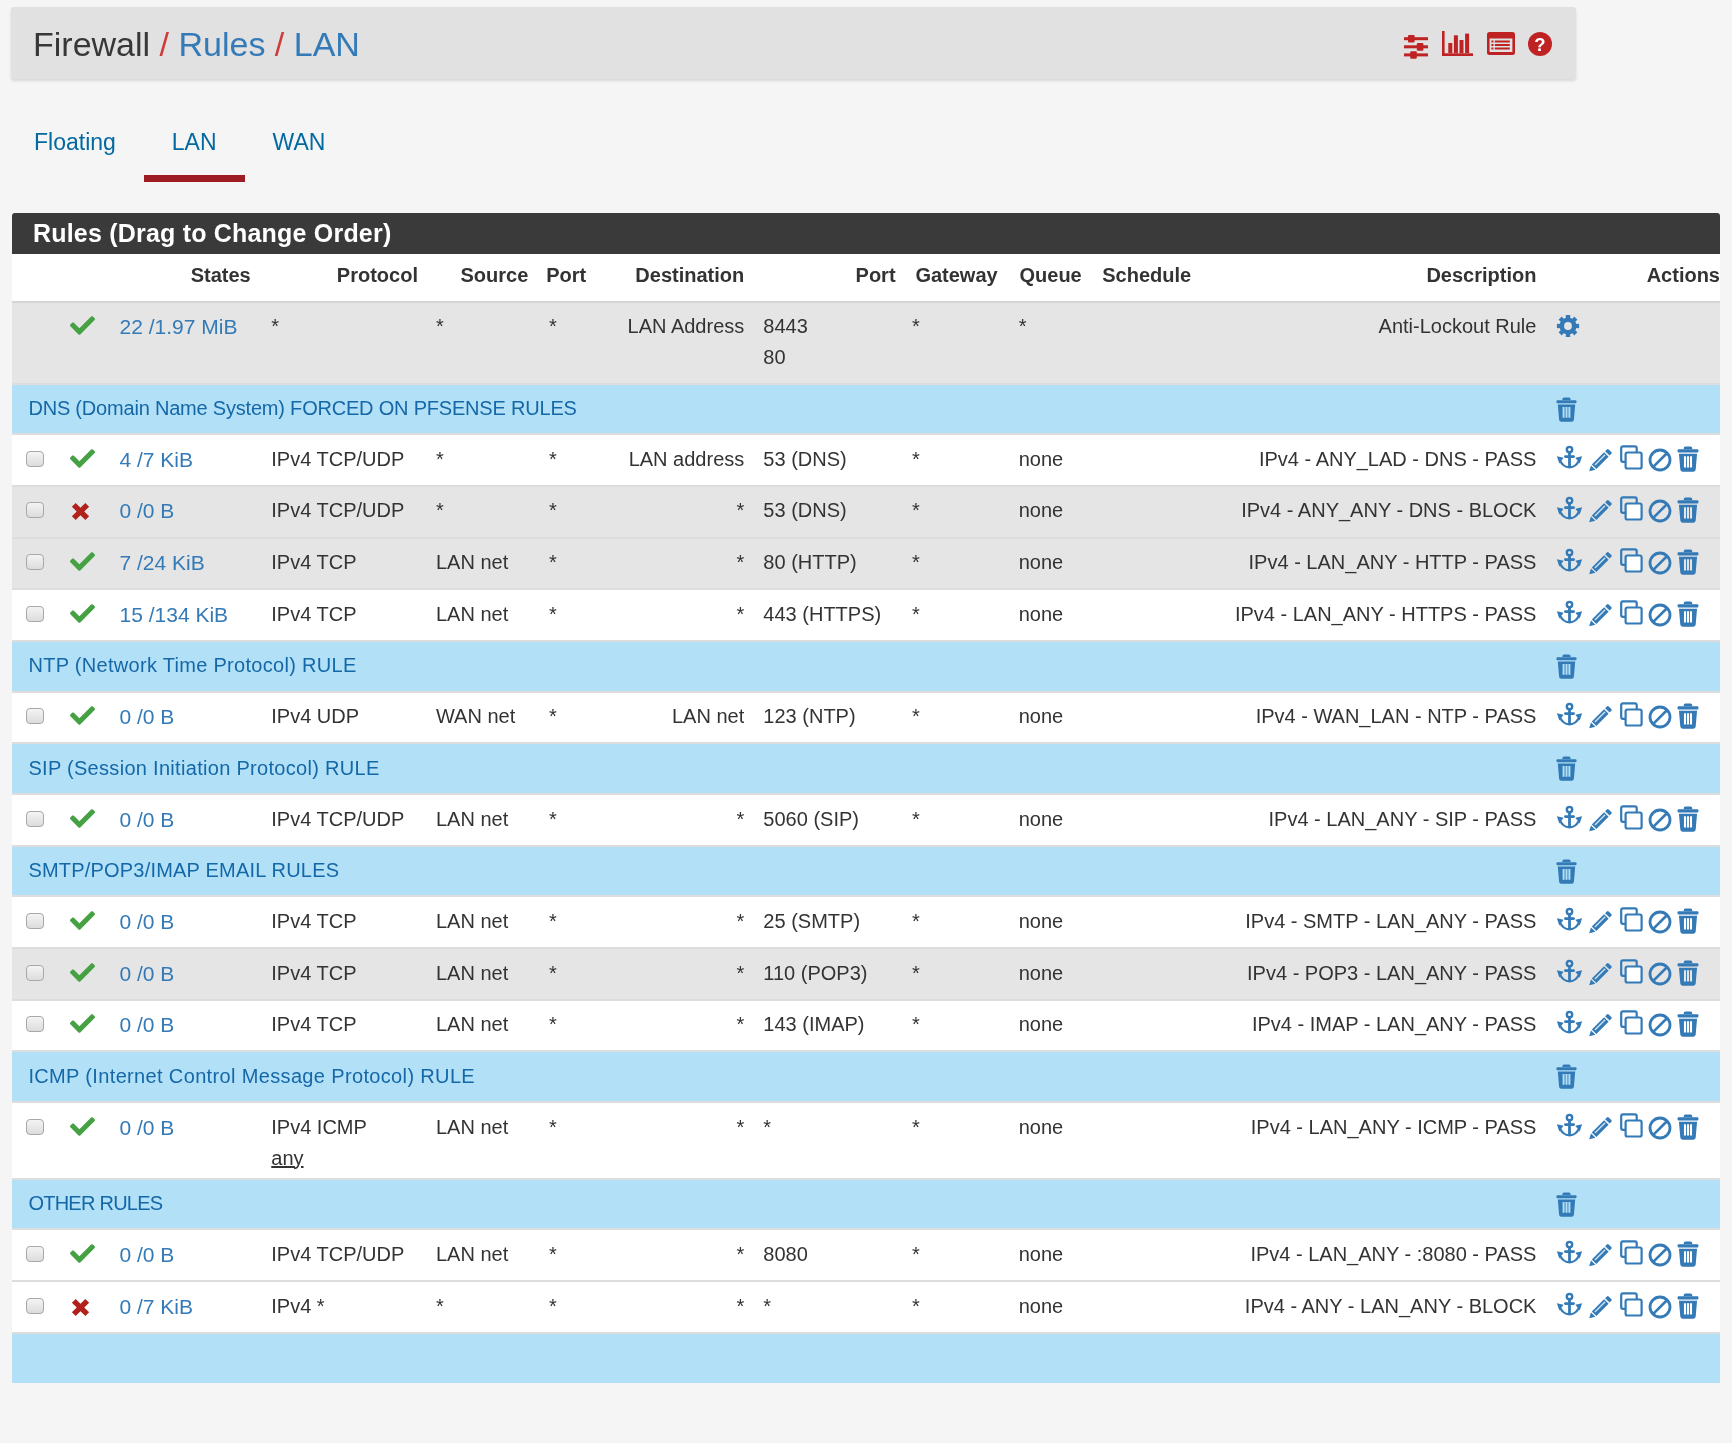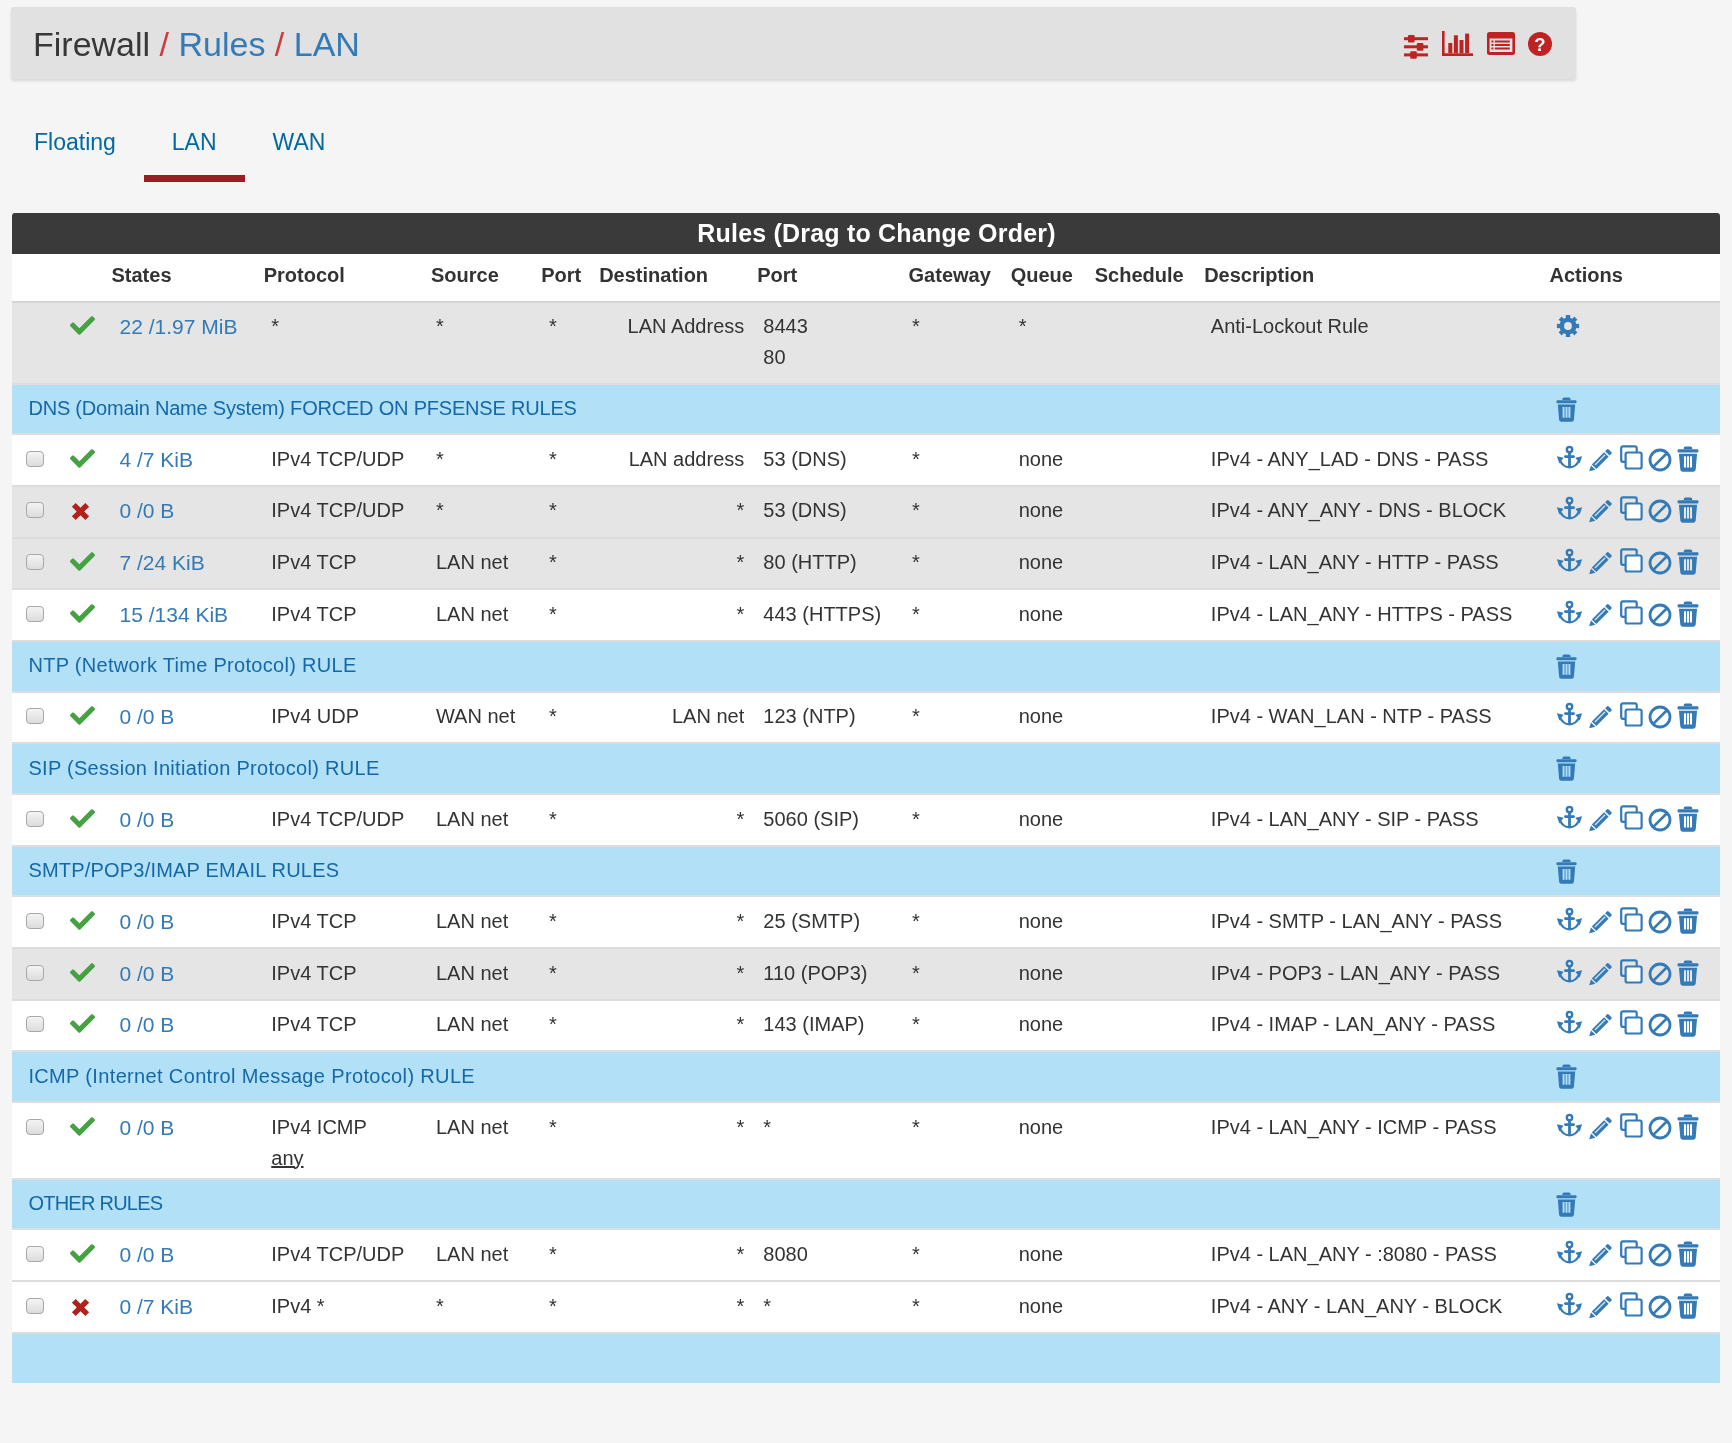--- a/index.html
+++ b/index.html
@@ -12,40 +12,40 @@
 #topicons svg { vertical-align:top; }
 #i-sl { margin-top:4px; }
 #i-ch { margin-left:14px; }
 #i-li { margin-left:14px; margin-top:1px; }
 #i-q { margin-left:13px; margin-top:1px; }
 .red { fill:#bf2222; }
 #tabs { position:absolute; left:6px; top:120px; }
 #tabs .tab { display:inline-block; vertical-align:top; height:62px; padding:0 28px; font-size:23px; line-height:44px; color:#0369a1; }
 #tabs .tab.active { border-bottom:7px solid #9e1c24; }
 #panel { position:absolute; left:12px; top:213px; width:1708px; }
-#phead { height:41px; background:#3a3a3a; border-radius:3px 3px 0 0; color:#ffffff; font-size:25px; font-weight:bold; line-height:41px; padding-left:21px; letter-spacing:0.2px;text-align:center; }
+#phead { height:41px; background:#3a3a3a; border-radius:3px 3px 0 0; color:#ffffff; font-size:25px; font-weight:bold; line-height:41px; padding-left:21px; letter-spacing:0.2px; }
 table { width:1708px; table-layout:fixed; border-collapse:collapse; background:#fff; font-size:20px; color:#333; }
-th { text-align:left; font-size:20px; color:#333; padding:6px 0 0 13px; height:47.5px; border-bottom:2.5px solid #d5d5d5; vertical-align:top; line-height:31px; font-weight:bold; }
+th { text-align:right; font-size:20px; color:#333; padding:6px 0 0 13px; height:47.5px; border-bottom:2.5px solid #d5d5d5; vertical-align:top; line-height:31px; font-weight:bold; }
 td { border-top:2px solid #dddddd; vertical-align:top; padding-top:8.5px; line-height:31px; height:51.7px; overflow:hidden; white-space:nowrap; }
 tr.first td { border-top:none; }
 tr.h2 td { height:82px; }
 tr.icmp td { height:76.5px; }
 tr.gray td { background:#e5e5e5; }
 tr.sep td { letter-spacing:-0.2px; background:#b2e0f7; height:50.7px; color:#1568a8; padding-left:16.4px; position:relative; }
 td.c1 { padding-left:14.1px; }
 td.c2 { padding-left:14.3px; }
 td.c3 { padding-left:21px; font-size:21px; }  td.c3 a { color:#337ab7; text-decoration:none; }
 td.c4 { padding-left:20.6px; }
 td.c5 { padding-left:18px; }
 td.c6 { padding-left:20.7px; }
 td.c7 { padding-left:20.3px;text-align:right; }
 td.c8 { padding-left:19.1px; }
 td.c9 { padding-left:16.4px; }
 td.c10 { padding-left:21.1px; }
-td.c12 { padding-left:19.7px; }
+td.c12 { padding-left:19.7px;text-align:right; }
 td.c13 { padding-left:19.9px; }
 .cb { display:inline-block; width:18px; height:16px; margin-top:7px; border:1.5px solid #a8a8a8; border-radius:4px; background:linear-gradient(#f4f4f4,#dcdcdc); }
 .blue { fill:#337ab7; }
 .green { fill:#45a143; }
 .dred { fill:#b0221b; }
 svg.st { vertical-align:-5px; }
 .act svg { margin-right:5px; vertical-align:-6px; }
 .septrash { position:absolute; left:1544px; top:12px; }
 u.any { text-decoration:underline; }
 </style>

